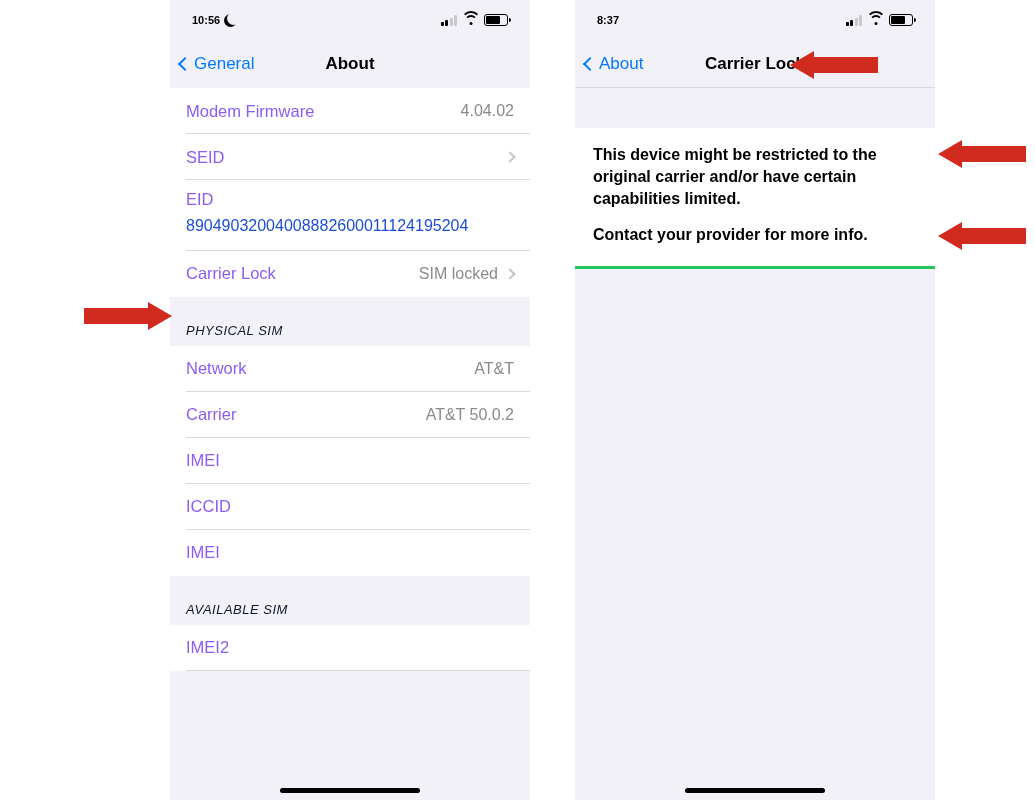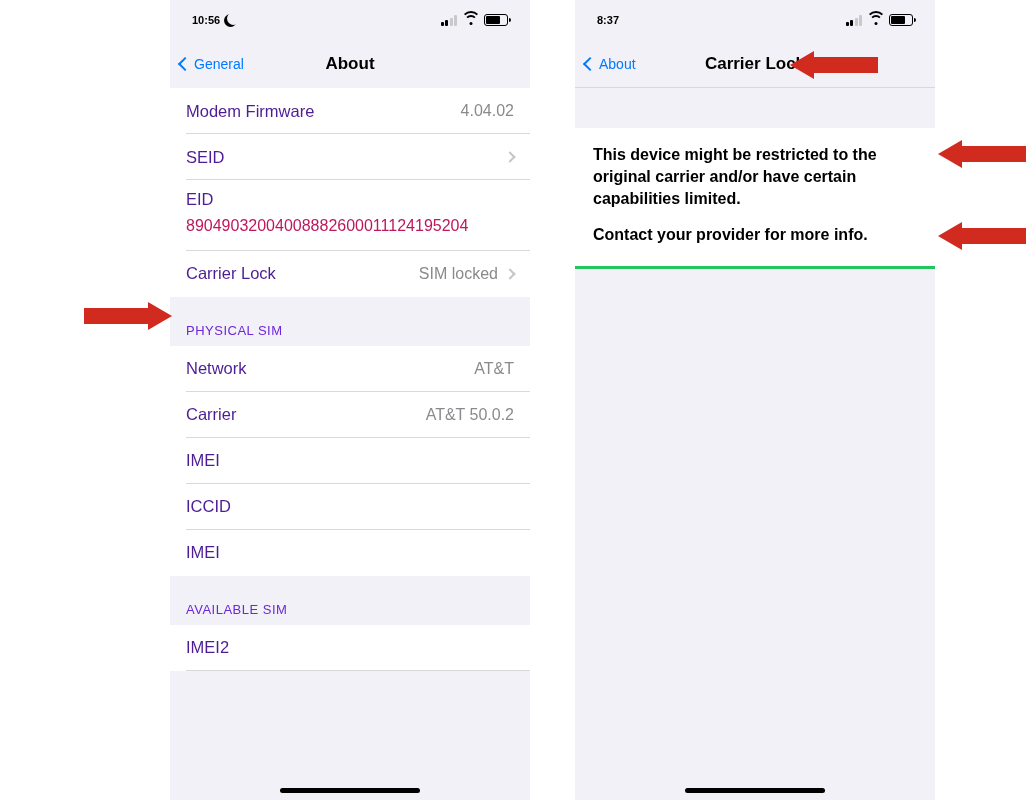--- a/index.html
+++ b/index.html
@@ -67,61 +67,62 @@
   .navbar {
     height: 48px;
     display:flex; align-items:center; justify-content:center;
     position:relative;
     font-size:17px;
     background:#f2f1f7;
   }
   .navbar .title{ font-weight:700; }
   .navbar .back{
     position:absolute; left:10px; display:flex; align-items:center;
-    color:#007aff; font-weight:400; font-size:14px;
+    color:#007aff; font-weight:400; font-size:17px;
   }
   .chev{
     display:inline-block; width:10px; height:10px;
     border-left:2.5px solid #007aff; border-bottom:2.5px solid #007aff;
     transform:rotate(45deg); margin-right:4px;
   }
 
   .list{
     background:#fff;
   }
   .row{
     min-height:46px;
     padding: 12px 16px 12px 16px;
     display:flex; align-items:center; justify-content:space-between;
     position:relative;
     font-size:16.5px;
   }
-  .row .key{ color:#4c1d95; }
+  .row .key{ color:#8b5cf6; }
   .row .val{ color:#8a8a8e; font-size:16px; }
   .row::after{
     content:""; position:absolute; left:16px; right:0; bottom:0;
     height:1px; background:#d9d9dd;
   }
   .row.noline::after{display:none;}
   .row.multiline{ display:block; padding-top:10px; padding-bottom:14px;}
   .row.multiline .valblock{
-    color:#be185d; font-size:16px; line-height:1.35; margin-top:6px;
+    color:#1d4ed8; font-size:16px; line-height:1.35; margin-top:6px;
     word-break:break-all;
   }
   .disclosure{
     display:inline-block; width:8px; height:8px;
     border-top:2px solid #c6c6c8; border-right:2px solid #c6c6c8;
     transform:rotate(45deg); margin-left:8px;
   }
   .valwrap{ display:flex; align-items:center;}
 
   .section-hdr{
-    font-size:13px; color:#6d28d9; letter-spacing:0.5px;
+    font-size:13px; color:#0f172a; letter-spacing:0.5px;
     padding: 26px 16px 8px; text-transform:uppercase;
     background:#f2f1f7;
+    font-style:italic;
   }
   .gap{ height:10px; background:#f2f1f7;}
 
   .homebar{
     position:absolute; bottom:7px; left:50%; transform:translateX(-50%);
     width:140px; height:5px; background:#000; border-radius:3px;
   }
 
   
   .infoblock{

